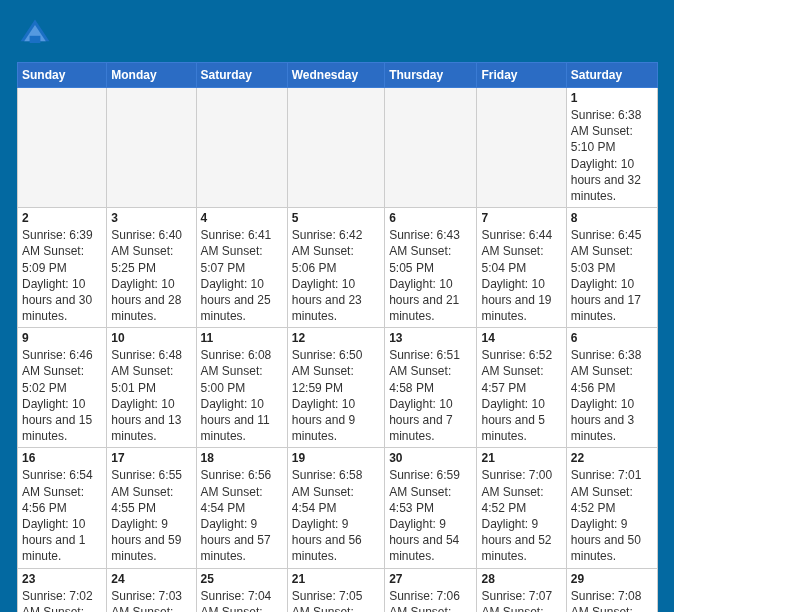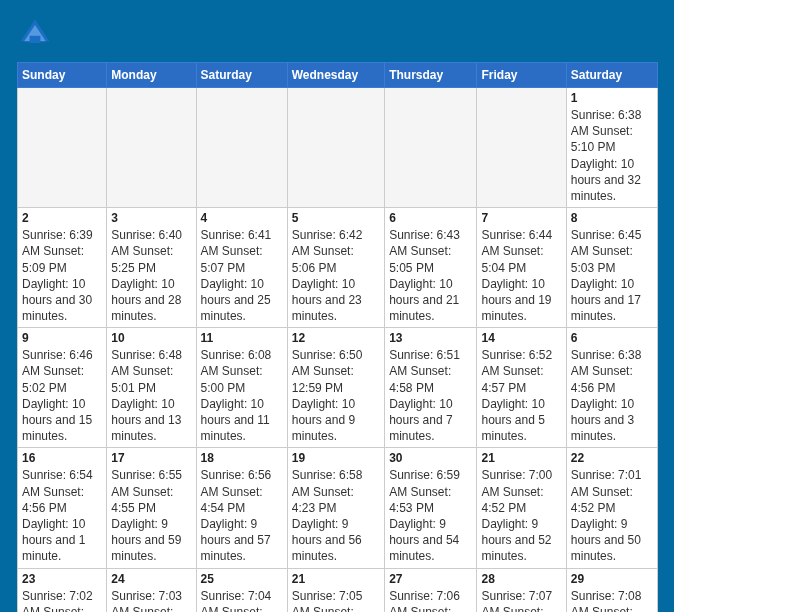--- a/index.html
+++ b/index.html
@@ -247,21 +247,21 @@
           </td>
           <td>
             <span class="day-num">18</span>
             <div class="day-info">Sunrise: 6:56 AM
 Sunset: 4:54 PM
 Daylight: 9 hours and 57 minutes.</div>
           </td>
           <td>
             <span class="day-num">19</span>
             <div class="day-info">Sunrise: 6:58 AM
-Sunset: 4:23 PM
+Sunset: 4:54 PM
 Daylight: 9 hours and 56 minutes.</div>
           </td>
           <td>
             <span class="day-num">30</span>
             <div class="day-info">Sunrise: 6:59 AM
 Sunset: 4:53 PM
 Daylight: 9 hours and 54 minutes.</div>
           </td>
           <td>
             <span class="day-num">21</span>

